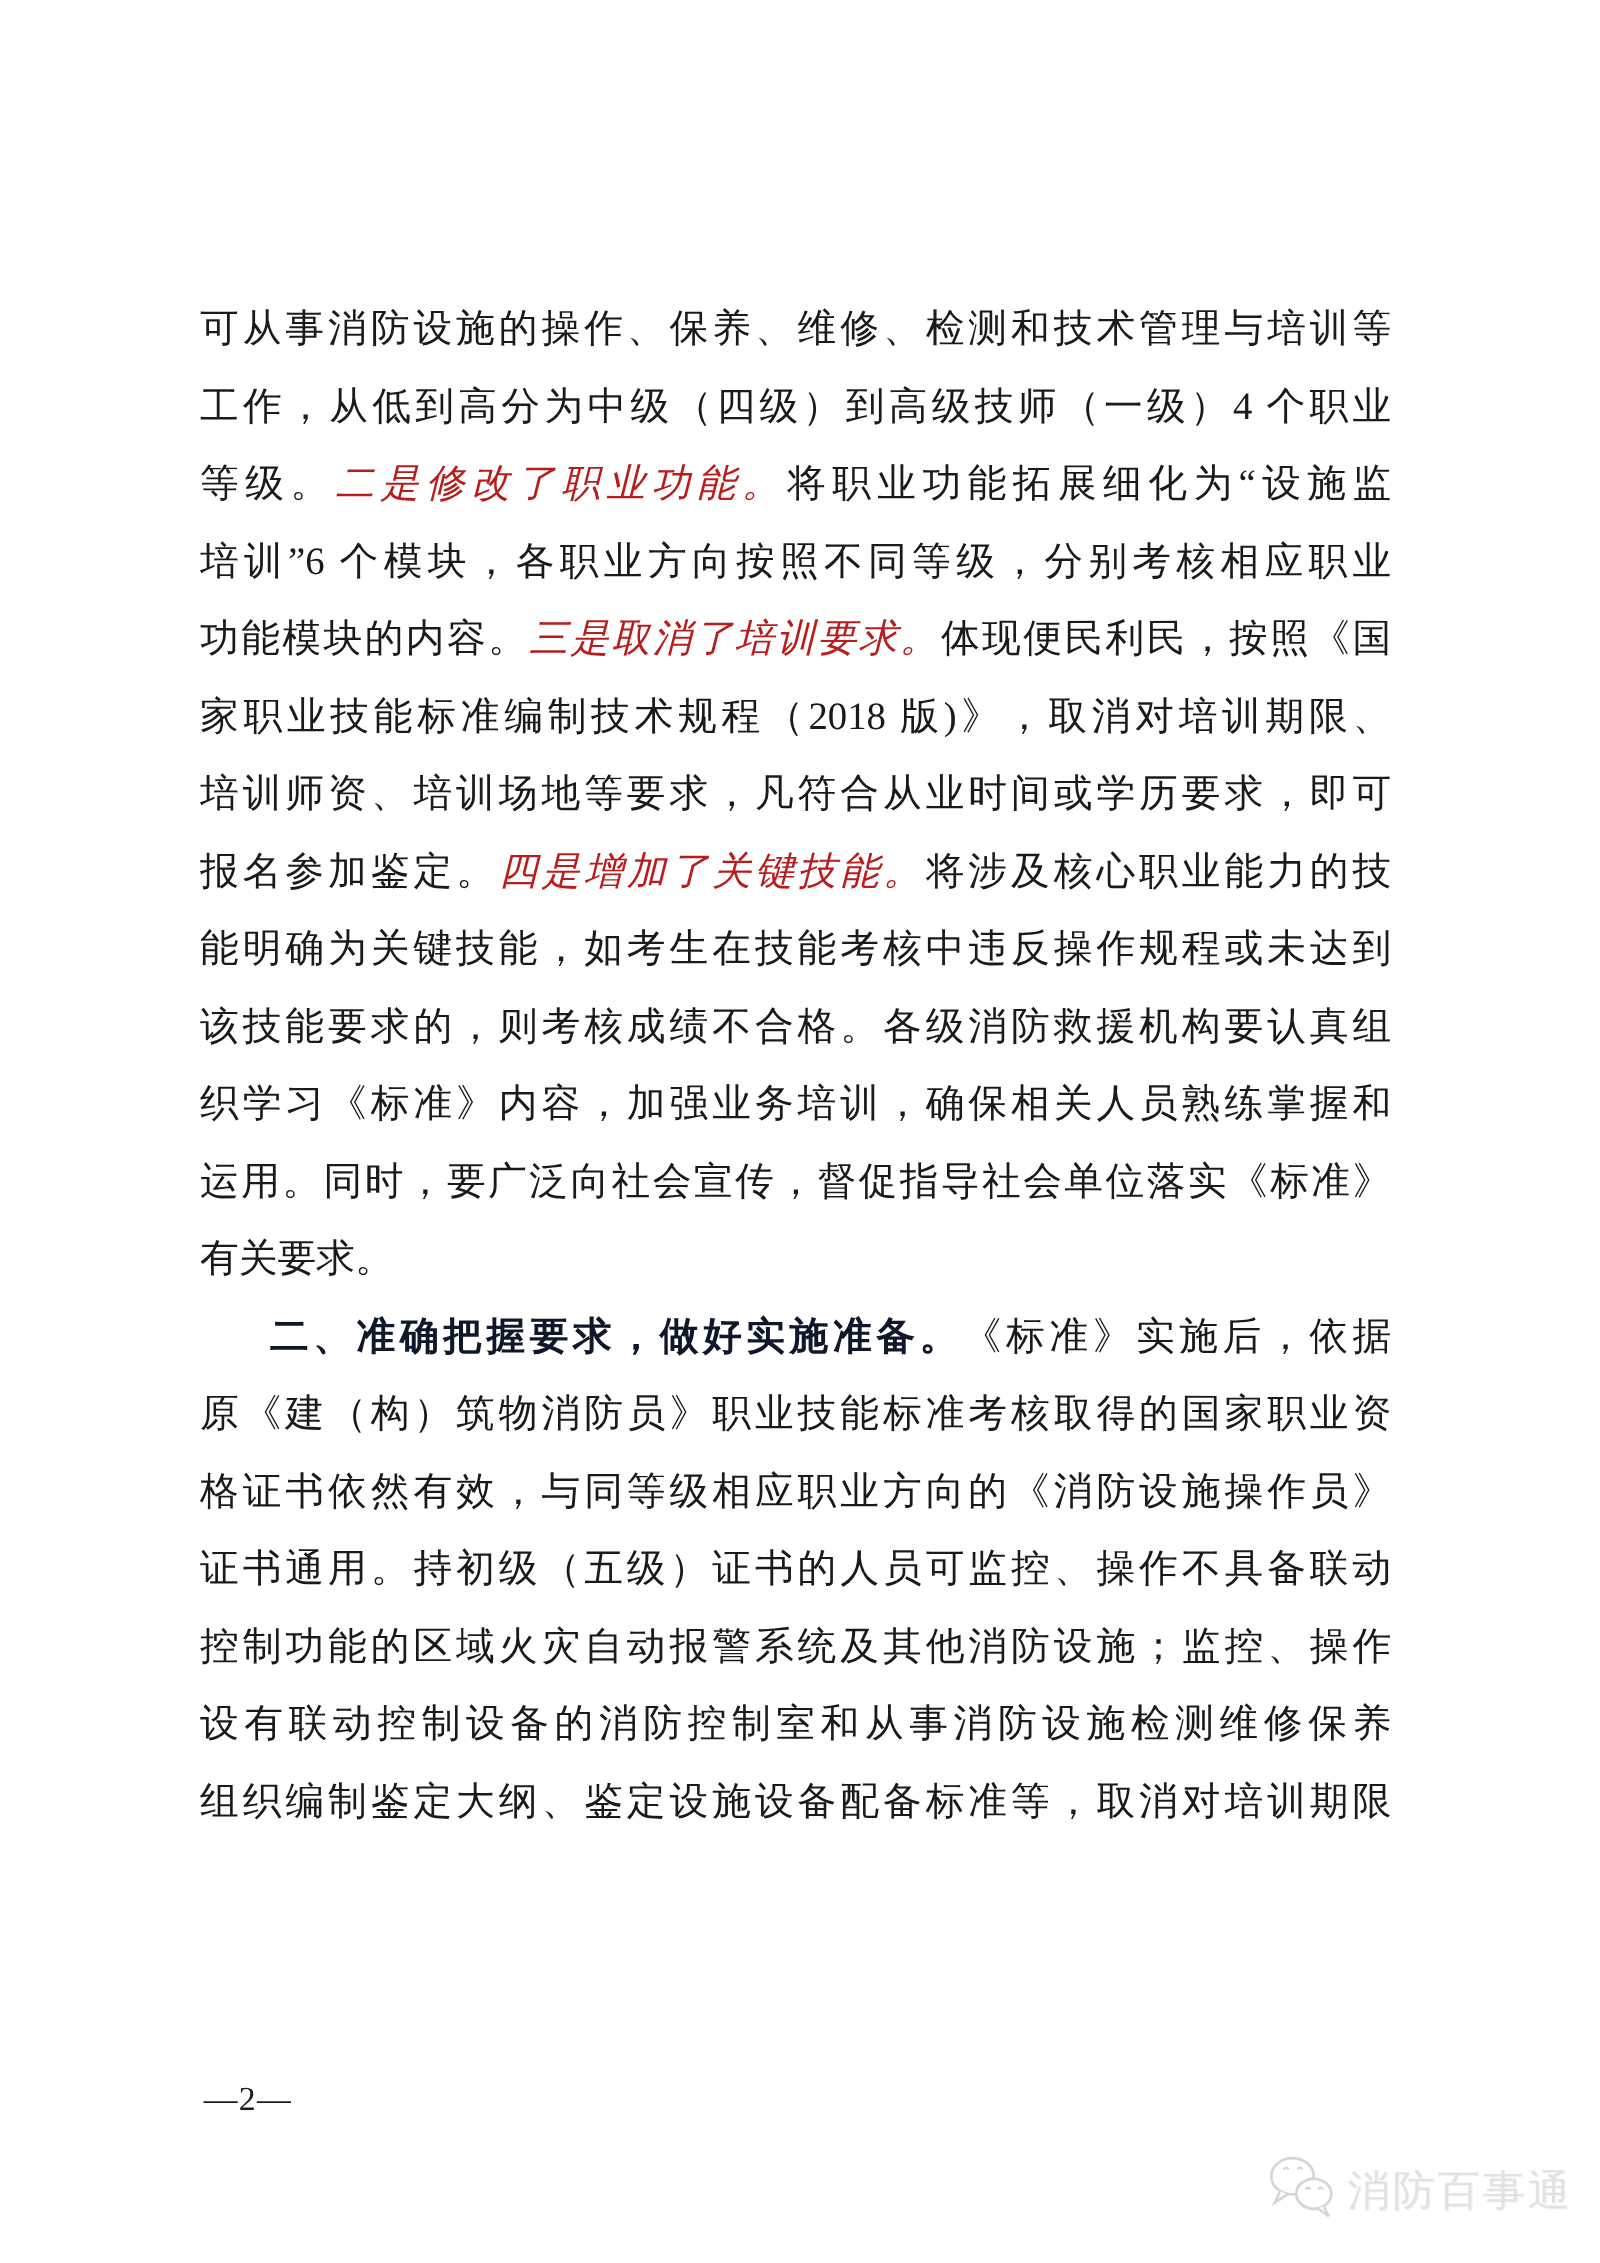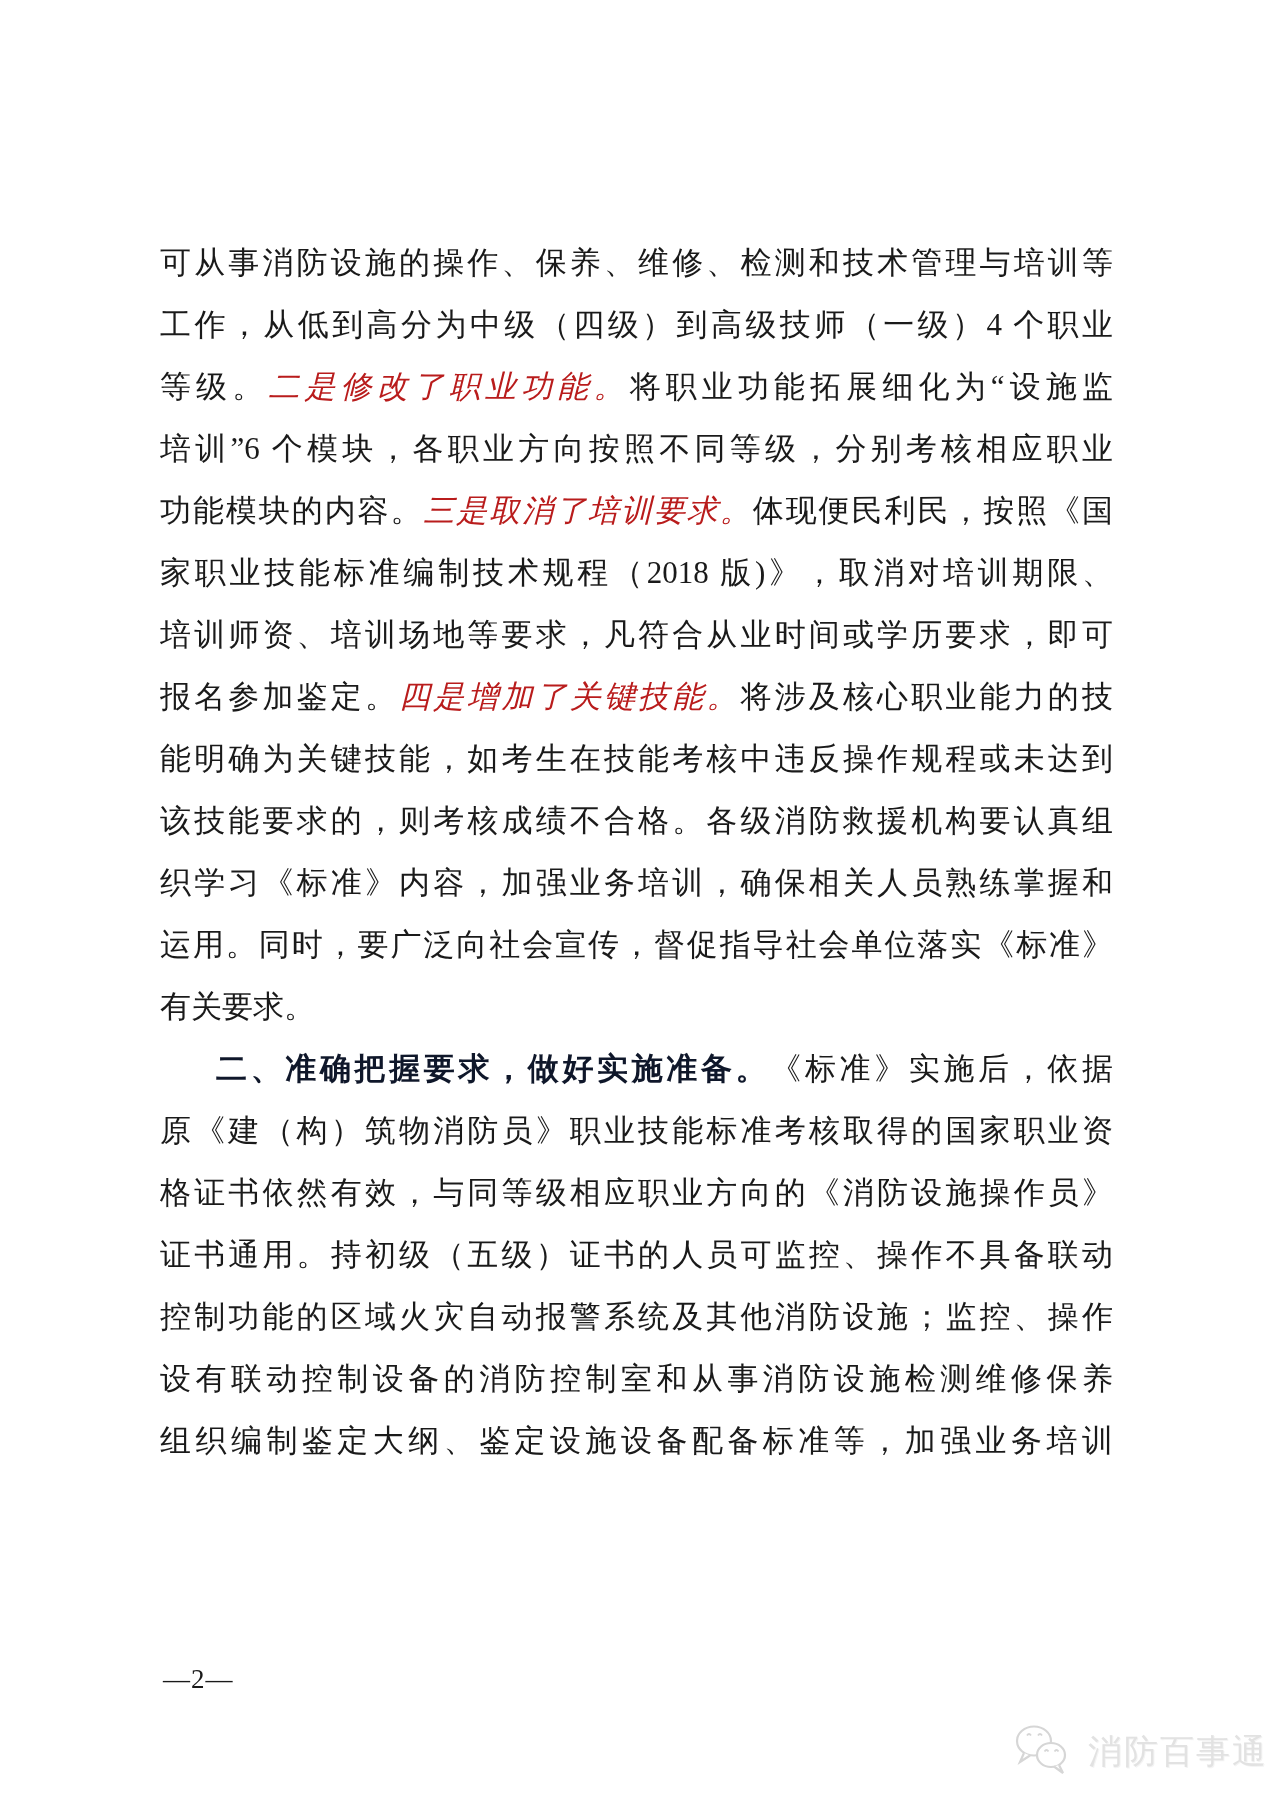--- a/index.html
+++ b/index.html
@@ -60,21 +60,21 @@
     color: #1a1a1a;
     letter-spacing: 1px;
     font-family: "Liberation Serif", "DejaVu Serif", serif;
   }
   .watermark {
     position: absolute;
     left: 1012px;
     top: 1722px;
     display: flex;
     align-items: center;
-    gap: 16px;
+    gap: 6px;
     justify-content: flex-end;
   }
   .watermark-text {
     font-size: 34px;
     color: #e2e2e2;
     text-shadow: 1px 1px 0 #f4f4f4;
     font-family: "Liberation Sans", "DejaVu Sans", sans-serif;
     letter-spacing: 2px;
     white-space: nowrap;
   }
@@ -97,21 +97,21 @@
       <div class="line"><span class="seg-normal">该技能要求的，则考核成绩不合格。各级消防救援机构要认真组</span></div>
       <div class="line"><span class="seg-normal">织学习《标准》内容，加强业务培训，确保相关人员熟练掌握和</span></div>
       <div class="line"><span class="seg-normal">运用。同时，要广泛向社会宣传，督促指导社会单位落实《标准》</span></div>
       <div class="line no-justify"><span class="seg-normal">有关要求。</span></div>
       <div class="line indent"><span class="seg-bold">二、准确把握要求，做好实施准备。</span><span class="seg-normal">《标准》实施后，依据</span></div>
       <div class="line"><span class="seg-normal">原《建（构）筑物消防员》职业技能标准考核取得的国家职业资</span></div>
       <div class="line"><span class="seg-normal">格证书依然有效，与同等级相应职业方向的《消防设施操作员》</span></div>
       <div class="line"><span class="seg-normal">证书通用。持初级（五级）证书的人员可监控、操作不具备联动</span></div>
       <div class="line"><span class="seg-normal">控制功能的区域火灾自动报警系统及其他消防设施；监控、操作</span></div>
       <div class="line"><span class="seg-normal">设有联动控制设备的消防控制室和从事消防设施检测维修保养</span></div>
-      <div class="line"><span class="seg-normal">组织编制鉴定大纲、鉴定设施设备配备标准等，加强业务培训</span></div>
+      <div class="line"><span class="seg-normal">组织编制鉴定大纲、鉴定设施设备配备标准等，取消对培训期限</span></div>
     </div>
 
   <div class="page-number">—2—</div>
 
   <div class="watermark">
     <span>
       <svg width="60" height="56" viewBox="0 0 60 56" fill="none">
 
         <ellipse cx="22" cy="19" rx="17" ry="14.5" stroke="#d6d6d6" stroke-width="2.2" fill="#ffffff"></ellipse>
         <path d="M12 31 L8 40 L18 33.5" stroke="#d6d6d6" stroke-width="2.2" fill="#ffffff"></path>

